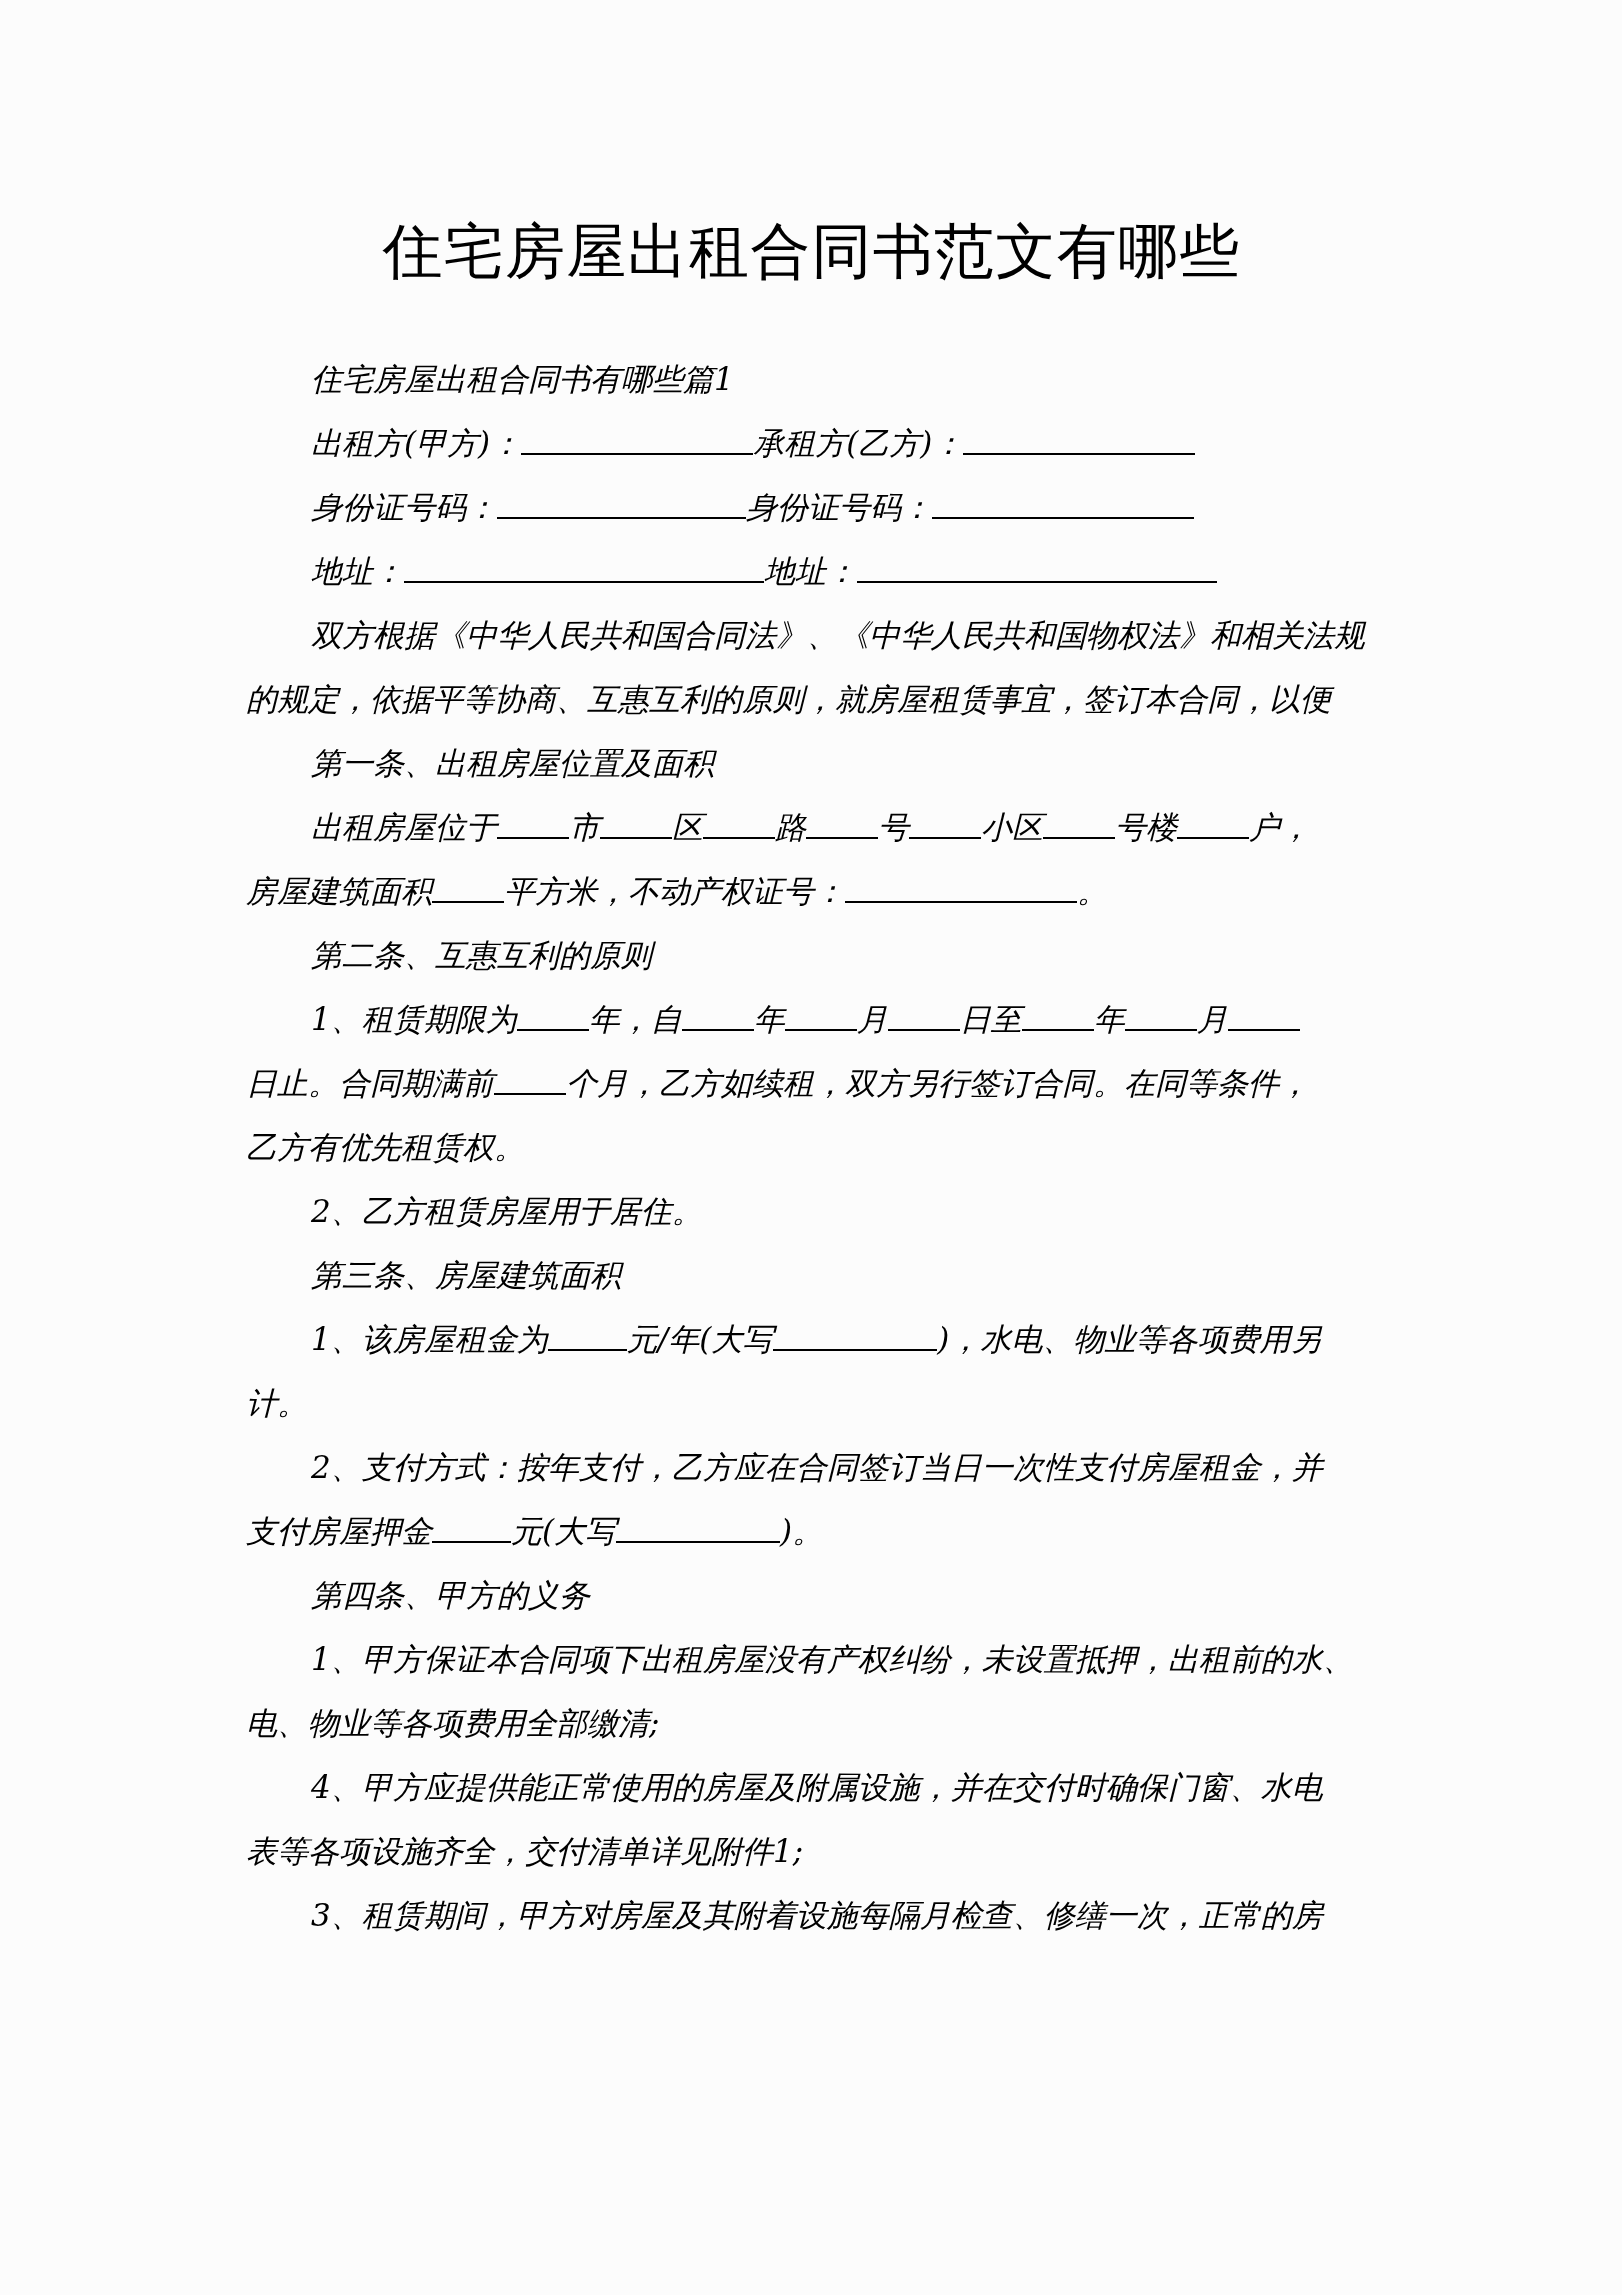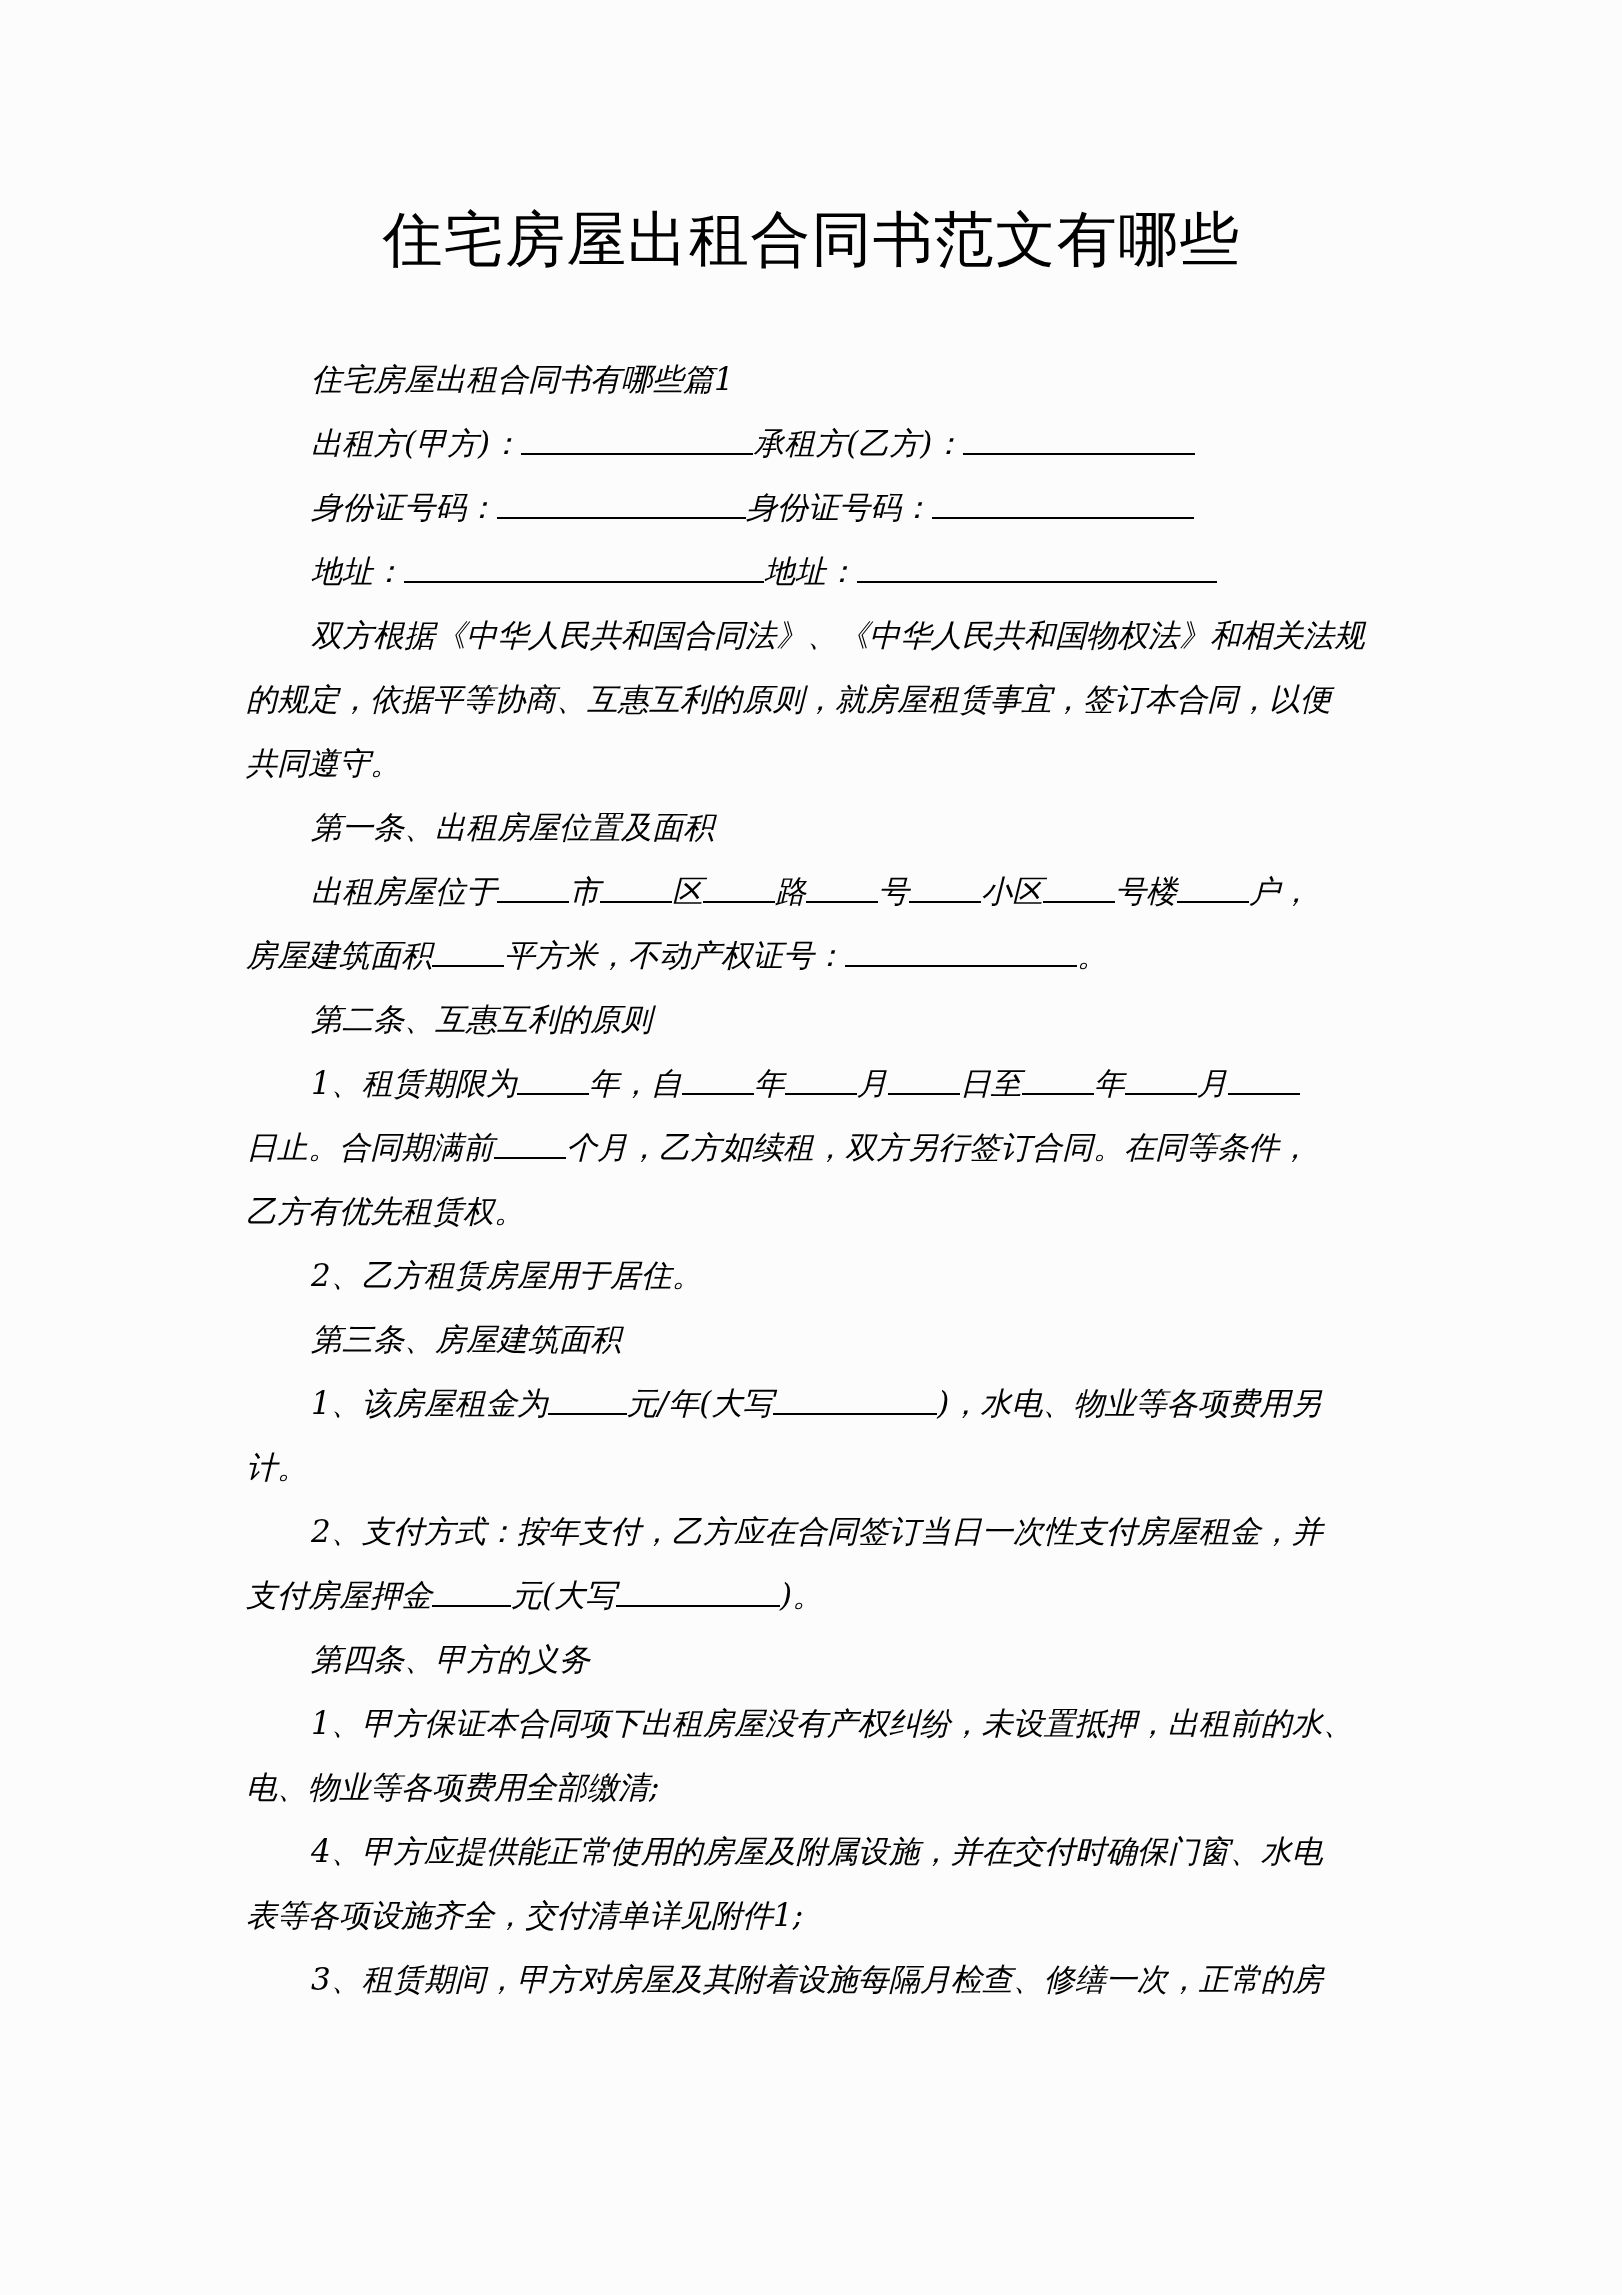--- a/index.html
+++ b/index.html
@@ -12,21 +12,21 @@
     overflow: hidden;
   }
   .title {
     position: absolute;
     left: 0; right: 0; top: 196px;
     text-align: center;
     font-size: 60px;
     line-height: 79px;
     letter-spacing: 1.3px;
     font-weight: normal;
-    margin: 4px;
+    margin: 16px;
   }
   .body {
     position: absolute;
     left: 246px;
     top: 347px;
     width: 1132px;
   }
   .line {
     font-size: 31px;
     height: 64px;
@@ -67,21 +67,20 @@
     <span>身份证号码：</span><span class="blank w380"></span><span>身份证号码：</span><span class="blank w400"></span>
   </div>
 
 
   <div class="line indent">
     <span>地址：</span><span class="blank w550"></span><span>地址：</span><span class="blank w550"></span>
   </div>
 
   <div class="line indent">双方根据《中华人民共和国合同法》、《中华人民共和国物权法》和相关法规</div>
   <div class="line">的规定，依据平等协商、互惠互利的原则，就房屋租赁事宜，签订本合同，以便</div>
-  <div class="line">共同遵守。</div>
 
   <div class="line indent">第一条、出租房屋位置及面积</div>
   <div class="line indent">
     <span>出租房屋位于</span><span class="blank w110"></span><span>市</span><span class="blank w110"></span><span>区</span><span class="blank w110"></span><span>路</span><span class="blank w110"></span><span>号</span><span class="blank w110"></span><span>小区</span><span class="blank w110"></span><span>号楼</span><span class="blank w110"></span><span>户，</span>
   </div>
   <div class="line">
     <span>房屋建筑面积</span><span class="blank w110"></span><span>平方米，不动产权证号：</span><span class="blank w340"></span><span>。</span>
   </div>
 
   <div class="line indent">第二条、互惠互利的原则</div>

